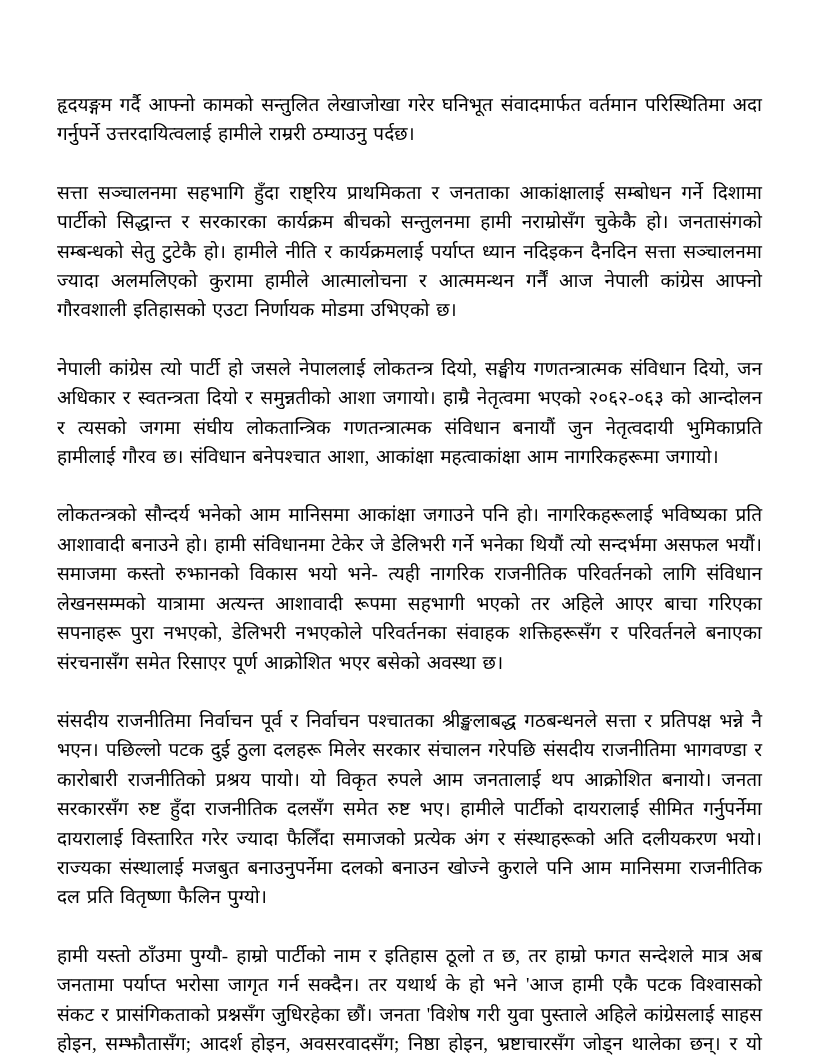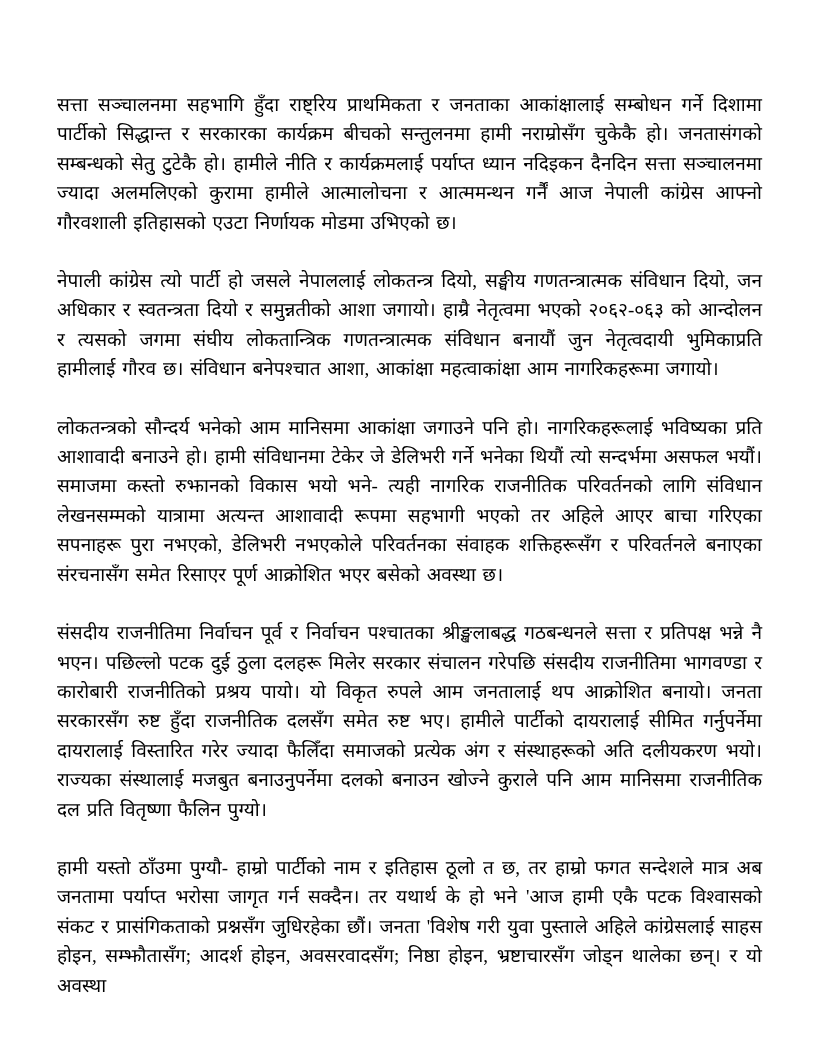--- a/index.html
+++ b/index.html
@@ -28,19 +28,20 @@
   }
   .doc-body p.para:last-child {
     margin-bottom: 0;
   }
 </style>
 </head>
 <body>
 
 <div class="page">
   <div class="doc-body">
+    <p class="para">हृदयङ्गम गर्दै आफ्नो कामको सन्तुलित लेखाजोखा गरेर घनिभूत संवादमार्फत वर्तमान परिस्थितिमा अदा गर्नुपर्ने उत्तरदायित्वलाई हामीले राम्ररी ठम्याउनु पर्दछ।</p>
     <p class="para">सत्ता सञ्चालनमा सहभागि हुँदा राष्ट्रिय प्राथमिकता र जनताका आकांक्षालाई सम्बोधन गर्ने दिशामा पार्टीको सिद्धान्त र सरकारका कार्यक्रम बीचको सन्तुलनमा हामी नराम्रोसँग चुकेकै हो।  जनतासंगको सम्बन्धको सेतु टुटेकै हो।  हामीले नीति र कार्यक्रमलाई पर्याप्त ध्यान नदिइकन दैनदिन सत्ता सञ्चालनमा ज्यादा अलमलिएको कुरामा हामीले आत्मालोचना र आत्ममन्थन गर्नैं आज नेपाली कांग्रेस आफ्नो गौरवशाली इतिहासको एउटा निर्णायक मोडमा उभिएको छ।</p>
     <p class="para">नेपाली कांग्रेस त्यो पार्टी हो जसले नेपाललाई लोकतन्त्र दियो, सङ्घीय गणतन्त्रात्मक संविधान दियो, जन अधिकार र स्वतन्त्रता दियो र समुन्नतीको आशा जगायो।  हाम्रै नेतृत्वमा भएको २०६२-०६३ को आन्दोलन र त्यसको जगमा संघीय लोकतान्त्रिक गणतन्त्रात्मक संविधान बनायौं जुन नेतृत्वदायी भुमिकाप्रति हामीलाई गौरव छ।  संविधान बनेपश्चात आशा, आकांक्षा महत्वाकांक्षा आम नागरिकहरूमा जगायो।</p>
     <p class="para">लोकतन्त्रको सौन्दर्य भनेको आम मानिसमा आकांक्षा जगाउने पनि हो।  नागरिकहरूलाई भविष्यका प्रति आशावादी बनाउने हो।  हामी संविधानमा टेकेर जे डेलिभरी गर्ने भनेका थियौं त्यो सन्दर्भमा असफल भयौं।  समाजमा कस्तो रुझानको विकास भयो भने- त्यही नागरिक राजनीतिक परिवर्तनको लागि संविधान लेखनसम्मको यात्रामा अत्यन्त आशावादी रूपमा सहभागी भएको तर अहिले आएर बाचा गरिएका सपनाहरू पुरा नभएको, डेलिभरी नभएकोले परिवर्तनका संवाहक शक्तिहरूसँग र परिवर्तनले बनाएका संरचनासँग समेत रिसाएर पूर्ण आक्रोशित भएर बसेको अवस्था छ।</p>
     <p class="para">संसदीय राजनीतिमा निर्वाचन पूर्व र निर्वाचन पश्चातका श्रीङ्खलाबद्ध गठबन्धनले सत्ता र प्रतिपक्ष भन्ने नै भएन।  पछिल्लो पटक दुई ठुला दलहरू मिलेर सरकार संचालन गरेपछि संसदीय राजनीतिमा भागवण्डा र कारोबारी राजनीतिको प्रश्रय पायो।  यो विकृत रुपले आम जनतालाई थप आक्रोशित बनायो।  जनता सरकारसँग रुष्ट हुँदा राजनीतिक दलसँग समेत रुष्ट भए।  हामीले पार्टीको दायरालाई सीमित गर्नुपर्नेमा दायरालाई विस्तारित गरेर ज्यादा फैलिँदा समाजको प्रत्येक अंग र संस्थाहरूको अति दलीयकरण भयो।  राज्यका संस्थालाई मजबुत बनाउनुपर्नेमा दलको बनाउन खोज्ने कुराले पनि आम मानिसमा राजनीतिक दल प्रति वितृष्णा फैलिन पुग्यो।</p>
     <p class="para">हामी यस्तो ठाँउमा पुग्यौ- हाम्रो पार्टीको नाम र इतिहास ठूलो त छ, तर हाम्रो फगत सन्देशले मात्र अब जनतामा पर्याप्त भरोसा जागृत गर्न सक्दैन।  तर यथार्थ के हो भने 'आज हामी एकै पटक विश्वासको संकट र प्रासंगिकताको प्रश्नसँग जुधिरहेका छौं।  जनता 'विशेष गरी युवा पुस्ताले अहिले कांग्रेसलाई साहस होइन, सम्झौतासँग; आदर्श होइन, अवसरवादसँग; निष्ठा होइन, भ्रष्टाचारसँग जोड्न थालेका छन्।  र यो अवस्था</p>
   </div>
 </div>
 
 </body></html>

